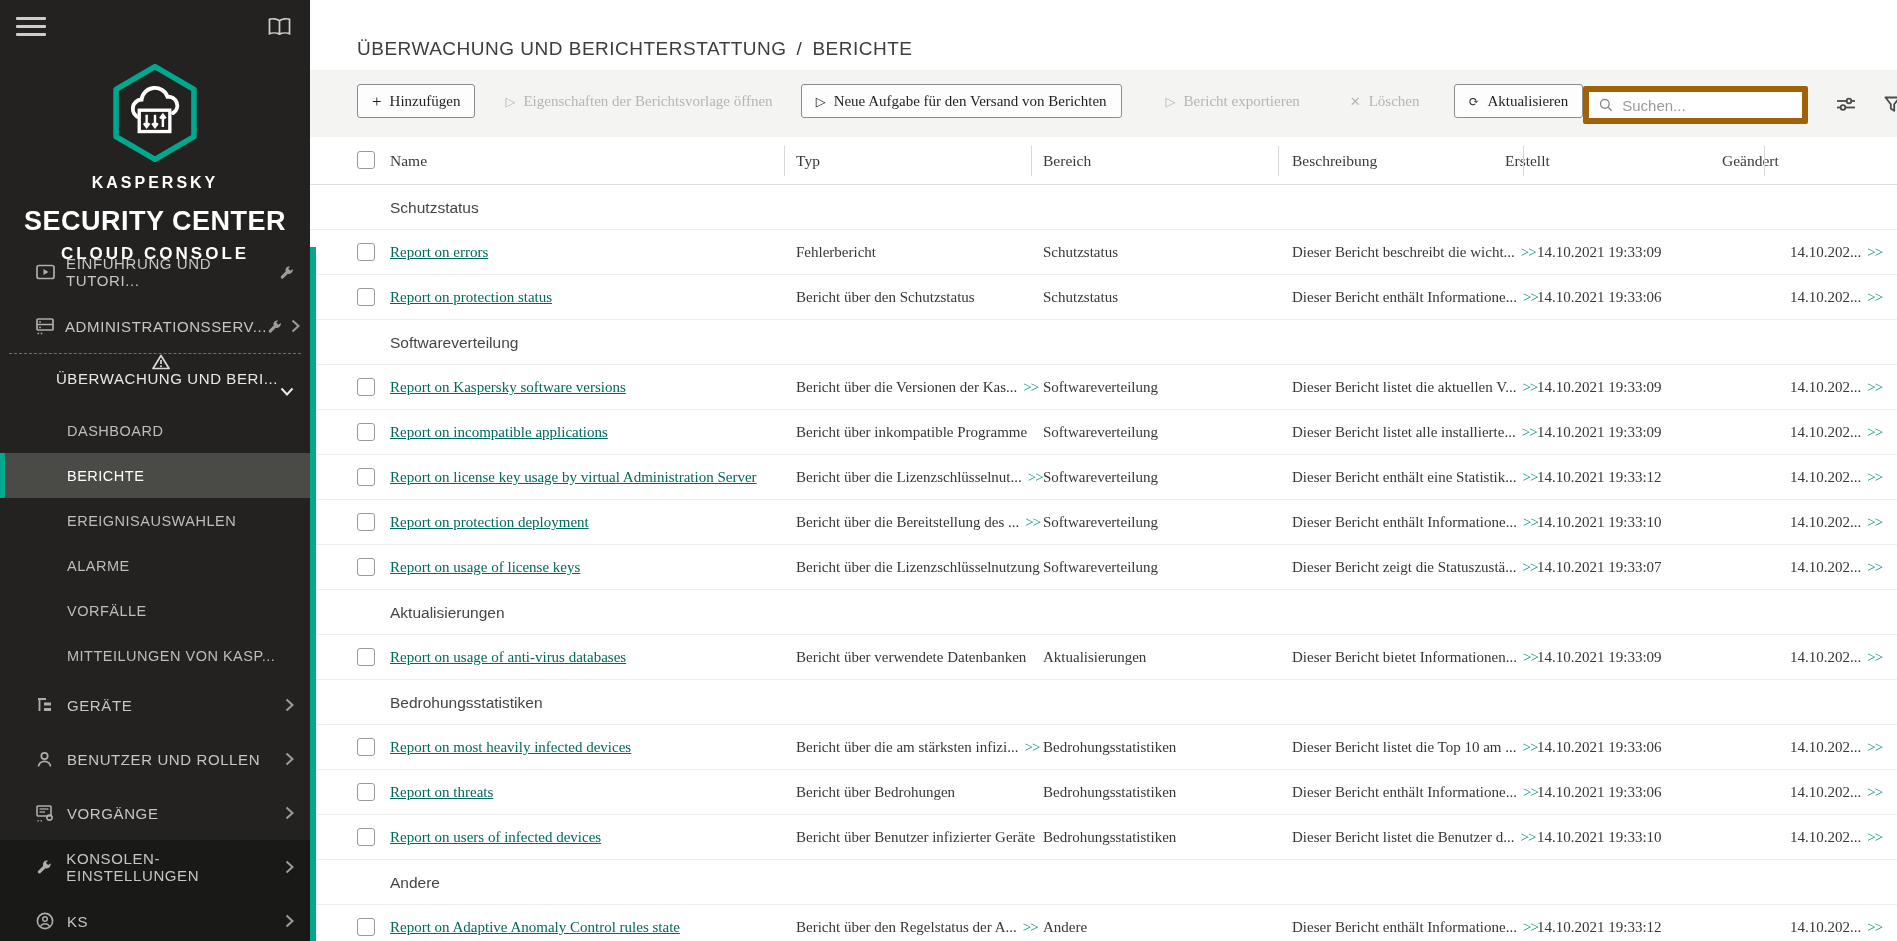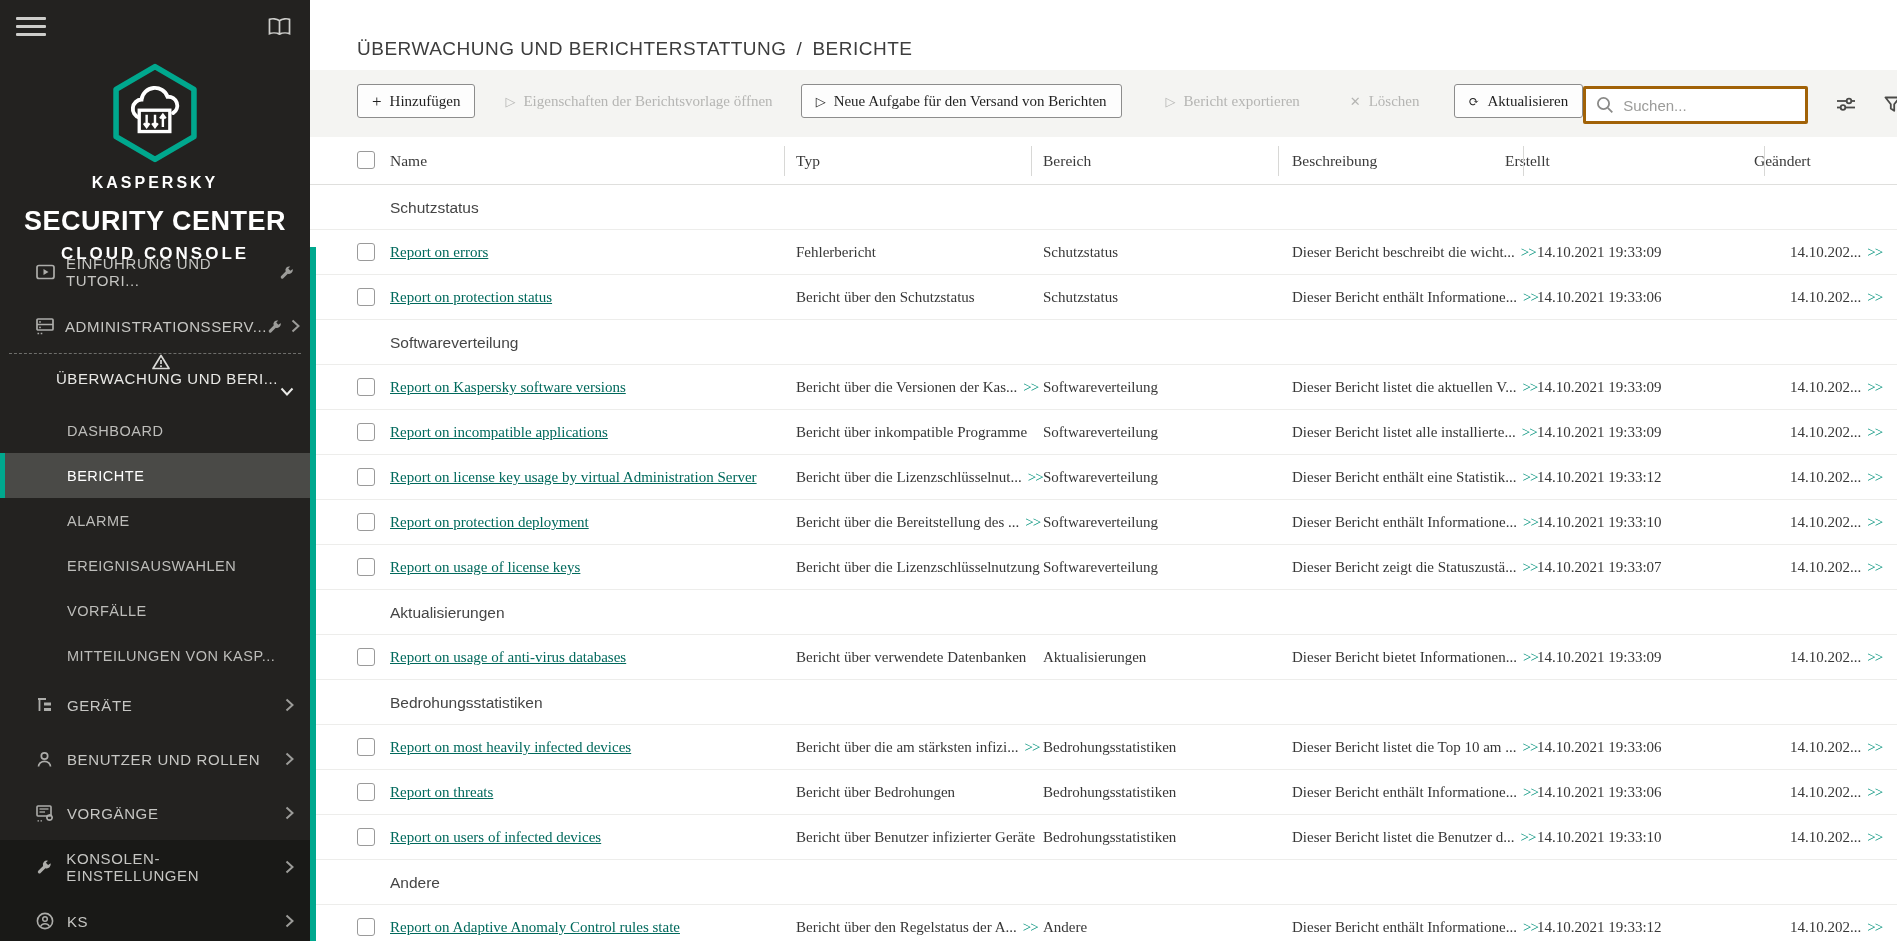--- a/index.html
+++ b/index.html
@@ -46,21 +46,21 @@
              display:flex; align-items:flex-start; padding:14px 30px 0 47px; }
   .btn { height:34px; display:inline-flex; align-items:center; gap:8px; padding:0 14px;
          font-family:"Liberation Serif","DejaVu Serif",serif; font-size:15px; color:#1F1F1F;
          background:#FDFDFD; border:1px solid #8C8C8C; border-radius:3px; cursor:pointer; white-space:nowrap; }
   .btn .bico { font-size:13px; line-height:1; position:relative; top:0px; }
   .btn.plain .bico { font-size:17px; }
   .btn.disabled { background:transparent; border:none; color:#B5B5B3; cursor:default; }
   .m16{margin-right:16px} .m14{margin-right:14px} .m30{margin-right:30px} .m22{margin-right:22px} .m20{margin-right:20px}
 
   .toolbar-right { margin-left:auto; display:flex; align-items:center; }
-  .search-box { width:225px; height:38px; background:#fff; border:3px solid #a16207; border-radius:2px;
+  .search-box { width:225px; height:38px; background:#fff; border:6px solid #a16207; border-radius:2px;
                 display:flex; align-items:center; padding:0 10px; margin-top:2px; }
   .search-box input { border:none; outline:none; font-size:15px; color:#3a3a3a; width:170px;
                       margin-left:9px; background:transparent; font-family:"Liberation Sans",sans-serif; }
   .search-box input::placeholder { color:#9B9B99; }
   .tb-ico { margin-left:28px; cursor:pointer; display:flex; }
 
   
   .thead { position:absolute; top:137px; left:0; right:0; height:48px; background:#fff;
            border-bottom:1px solid #DFDFDD; font-family:"Liberation Serif","DejaVu Serif",serif; }
   .thead .col { position:absolute; top:0; height:48px; display:flex; align-items:center;
@@ -174,24 +174,24 @@
         </span>
       </div>
 
       <div class="sub-item">
         <span>DASHBOARD</span>
       </div>
       <div class="sub-item selected">
         <span>BERICHTE</span>
       </div>
       <div class="sub-item">
+        <span>EREIGNISAUSWAHLEN</span>
+      </div>
+      <div class="sub-item">
         <span>ALARME</span>
-      </div>
-      <div class="sub-item">
-        <span>EREIGNISAUSWAHLEN</span>
       </div>
       <div class="sub-item">
         <span>VORFÄLLE</span>
       </div>
       <div class="sub-item">
         <span>MITTEILUNGEN VON KASP...</span>
       </div>
 
       <div class="nav-item">
         <span class="ico">
@@ -338,21 +338,21 @@
       </div>
     </div>
 
     <div class="thead">
       <span class="cb check-pos"></span>
       <span class="col" style="left:80px">Name</span>
       <span class="col" style="left:486px">Typ</span>
       <span class="col" style="left:733px">Bereich</span>
       <span class="col" style="left:982px">Beschreibung</span>
       <span class="col" style="left:1195px">Erstellt</span>
-      <span class="col" style="left:1444px">Geändert</span>
+      <span class="col" style="left:1412px">Geändert</span>
       <span class="vsep" style="left:474px"></span>
       <span class="vsep" style="left:721px"></span>
       <span class="vsep" style="left:968px"></span>
       <span class="vsep" style="left:1213px"></span>
       <span class="vsep" style="left:1454px"></span>
     </div>
 
     <div class="rows" id="table-rows">
         <div class="trow grow">
     <span class="cell">Schutzstatus</span>

